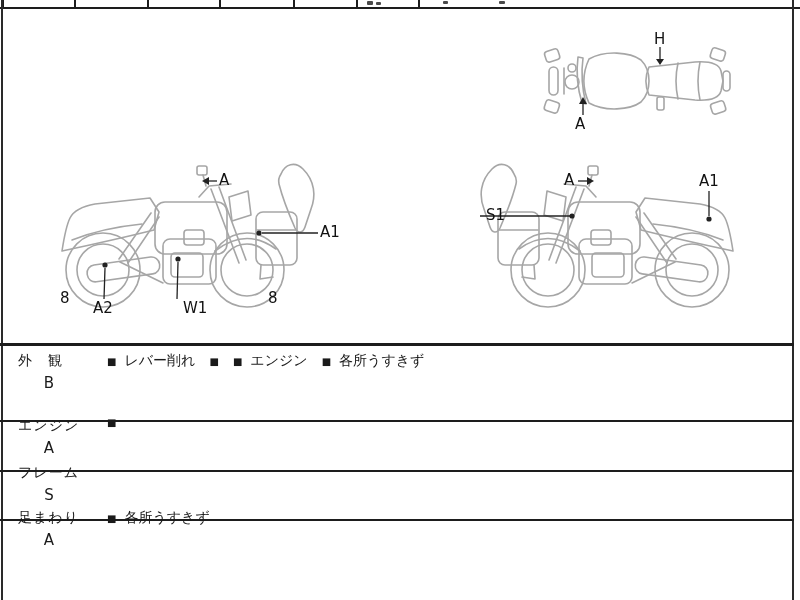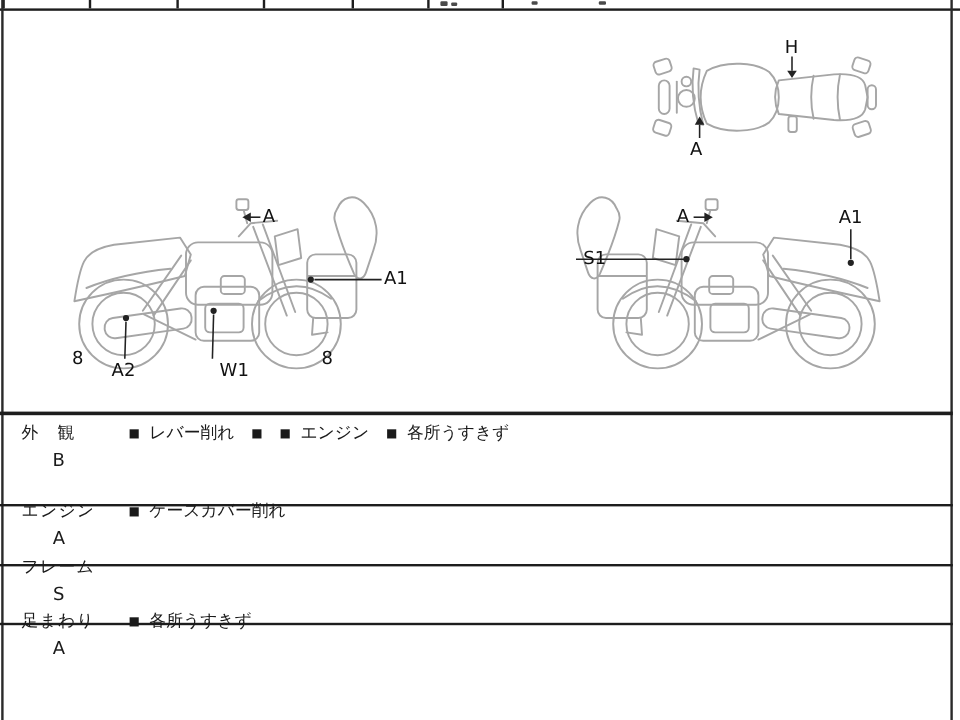--- a/index.html
+++ b/index.html
@@ -168,21 +168,20 @@
         </span>
     </div>
   </div>
 
   <div class="trow" style="top:411px;height:52px">
     <div class="cat">エンジン</div>
     <div class="grade">A</div>
     <div class="items">
       <span class="item">
           <span class="bullet">■</span>
-          <span>ケースカバー削れ</span>
         </span>
     </div>
   </div>
 
   <div class="trow" style="top:458px;height:35px">
     <div class="cat">フレーム</div>
     <div class="grade">S</div>
   </div>
 
   <div class="trow" style="top:503px;height:87px">

